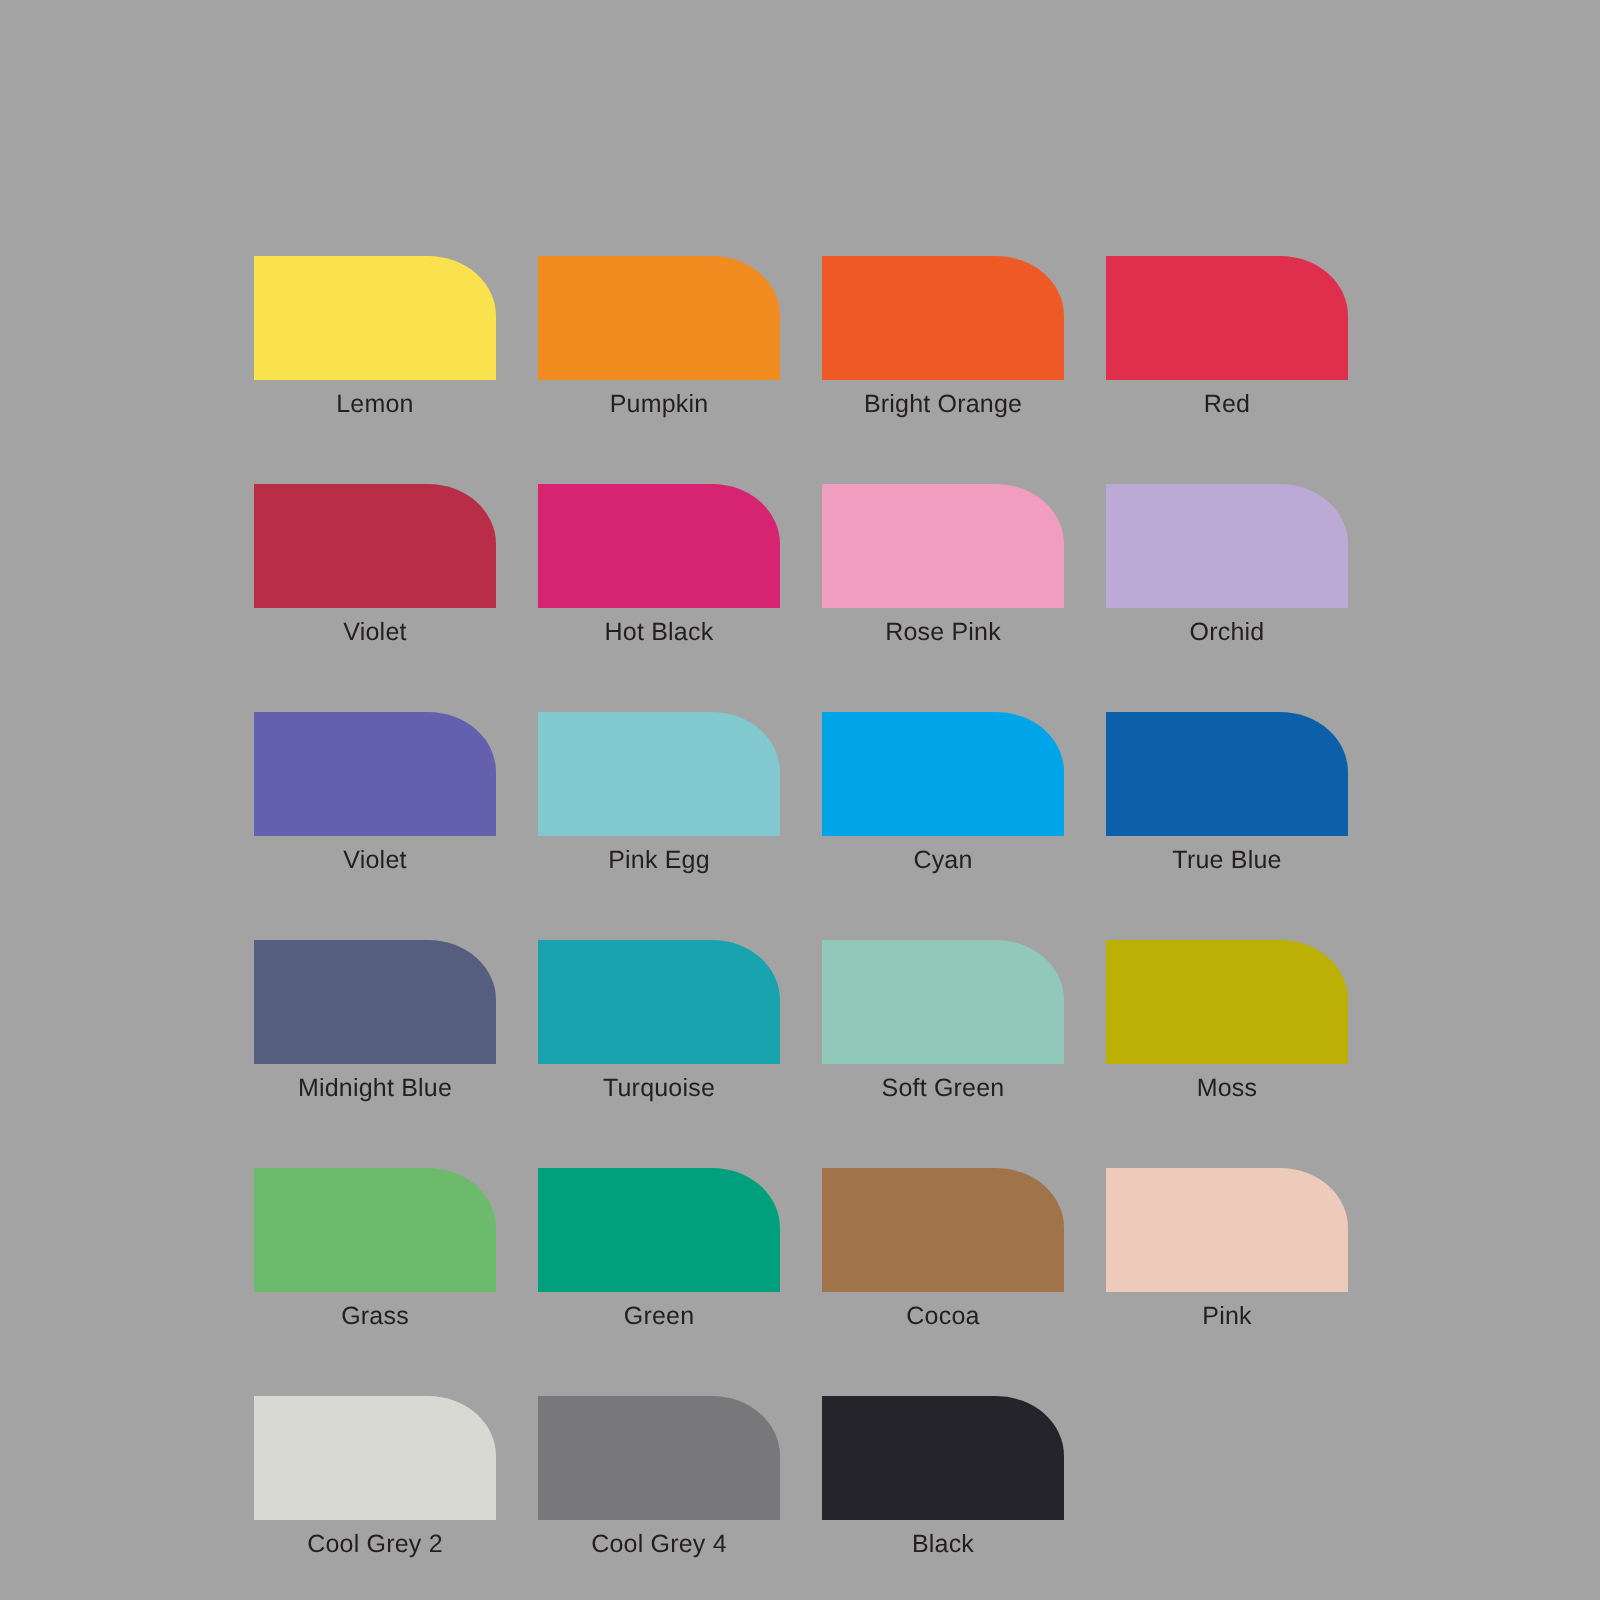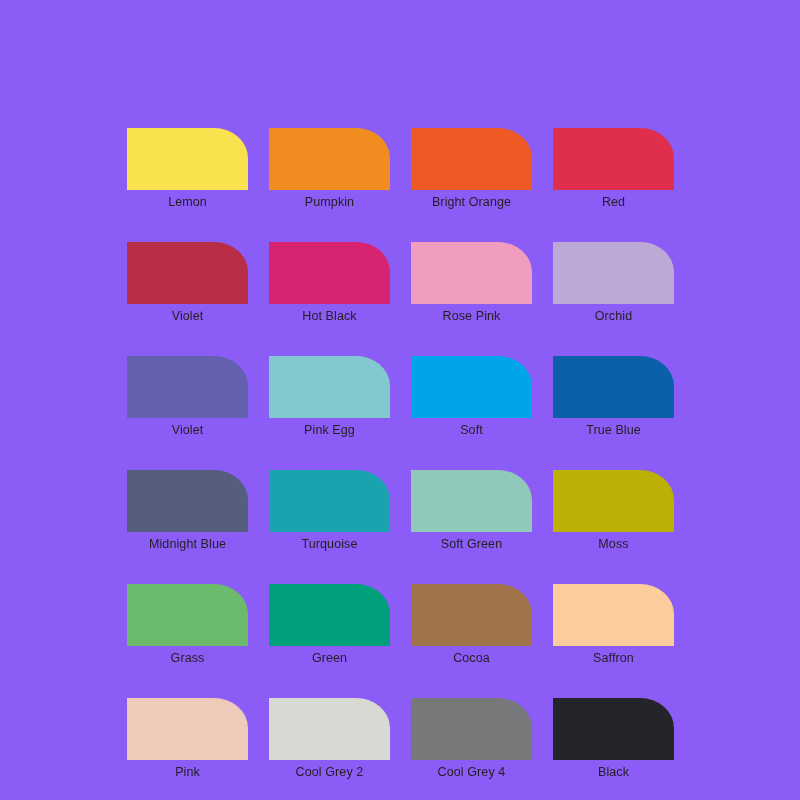--- a/index.html
+++ b/index.html
@@ -12,21 +12,21 @@
     height: 800px;
     background: #ffffff;
     font-family: "Liberation Sans", sans-serif;
     overflow: hidden;
   }
 
   #swatch-chart {
     position: relative;
     width: 800px;
     height: 800px;
-    background: #8b5cf6;
+    background: #a3a3a3;
   }
 
   .swatch-grid {
     position: absolute;
     left: 127px;
     top: 128px;
     width: 546px;
     display: grid;
     grid-template-columns: repeat(4, 121px);
     grid-column-gap: 21px;
@@ -99,21 +99,21 @@
       <div class="swatch-cell">
         <div class="swatch-chip" style="background: rgb(99, 97, 174);"></div>
         <div class="swatch-label">Violet</div>
       </div>
       <div class="swatch-cell">
         <div class="swatch-chip" style="background: rgb(129, 201, 206);"></div>
         <div class="swatch-label">Pink Egg</div>
       </div>
       <div class="swatch-cell">
         <div class="swatch-chip" style="background: rgb(0, 165, 233);"></div>
-        <div class="swatch-label">Soft</div>
+        <div class="swatch-label">Cyan</div>
       </div>
       <div class="swatch-cell">
         <div class="swatch-chip" style="background: rgb(11, 96, 169);"></div>
         <div class="swatch-label">True Blue</div>
       </div>
       <div class="swatch-cell">
         <div class="swatch-chip" style="background: rgb(85, 94, 127);"></div>
         <div class="swatch-label">Midnight Blue</div>
       </div>
       <div class="swatch-cell">
@@ -134,24 +134,20 @@
       </div>
       <div class="swatch-cell">
         <div class="swatch-chip" style="background: rgb(0, 160, 125);"></div>
         <div class="swatch-label">Green</div>
       </div>
       <div class="swatch-cell">
         <div class="swatch-chip" style="background: rgb(160, 115, 74);"></div>
         <div class="swatch-label">Cocoa</div>
       </div>
       <div class="swatch-cell">
-        <div class="swatch-chip" style="background: rgb(251, 205, 156);"></div>
-        <div class="swatch-label">Saffron</div>
-      </div>
-      <div class="swatch-cell">
         <div class="swatch-chip" style="background: rgb(237, 202, 186);"></div>
         <div class="swatch-label">Pink</div>
       </div>
       <div class="swatch-cell">
         <div class="swatch-chip" style="background: rgb(217, 217, 212);"></div>
         <div class="swatch-label">Cool Grey 2</div>
       </div>
       <div class="swatch-cell">
         <div class="swatch-chip" style="background: rgb(120, 120, 122);"></div>
         <div class="swatch-label">Cool Grey 4</div>

